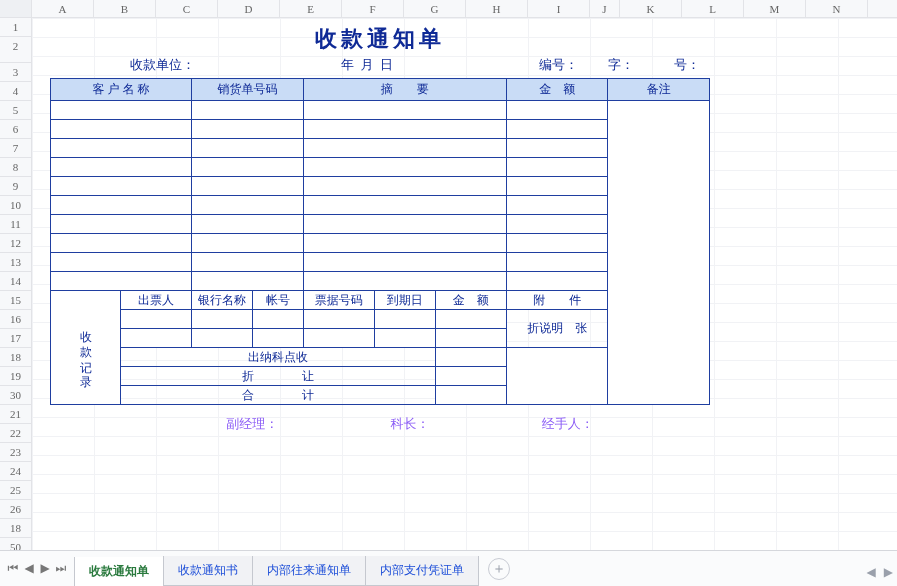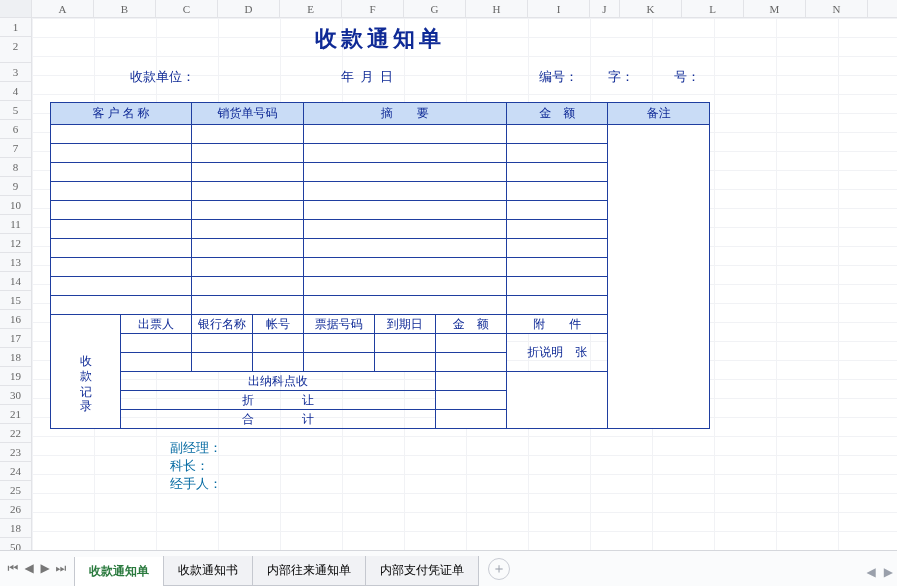--- a/index.html
+++ b/index.html
@@ -24,42 +24,42 @@
      background-size: 62px 19px;
      opacity:.6;
   }
   .row-headers .rh:nth-child(2){height:26px;} 
 
   
   .doc { position: absolute; left: 18px; top: 2px; width: 660px; color: #00157a; }
 
   .title { text-align: center; font-size: 22px; font-weight: bold; letter-spacing: 4px; color: #0f2a96; margin-top:4px;}
 
-  .meta { display:flex; font-size: 13px; color:#0f2a96; margin:2px 0 4px; padding:12px 10px;}
+  .meta { display:flex; font-size: 13px; color:#0f2a96; margin:2px 0 4px; padding:0 10px;}
   .meta span{white-space:pre;}
   .meta .sp{flex:1;}
 
   table.form { border-collapse: collapse; width: 100%; }
   table.form td, table.form th { border: 1px solid #1f3ea0; padding: 0; height: 19px; font-size: 12px; text-align: center; vertical-align: middle; color:#0f2a96;}
   table.form thead th { background: #c9dcf6; font-weight: normal; height:22px;}
   table.form td.dashed-r { border-right: 1px dotted #7a8dc4; }
   table.form td.empty { background:#fff;}
   
   td.note-col{border-top:none;border-bottom:none;}
 
   .sub-head td{background:#fff;}
 
-  .sigs{display:flex;justify-content:space-around;color:#0369a1;font-size:13px;margin:10px 60px 12px 120px;flex-direction:column;}
+  .sigs{display:flex;justify-content:space-around;color:#8b5cf6;font-size:13px;margin:10px 60px 12px 120px;}
 
   
   .tabbar { position:absolute; bottom:0; left:0; right:0; height:36px; border-top:1px solid #d5d7dc; background:#fafbfc; display:flex; align-items:center; }
   .tabbar .nav { display:flex; gap:2px; padding:0 6px; color:#777; }
   .tabbar .nav span{width:14px;text-align:center;cursor:default;}
   .tabs{display:flex;align-items:flex-end;height:100%;}
-  .tab{padding:6px 14px;border:1px solid #c5c8cf;border-top-width:0;background:#f1f2f5;color:#000000;font-size:12px;margin-right:-1px;cursor:pointer;}
+  .tab{padding:6px 14px;border:1px solid #c5c8cf;border-top-width:0;background:#f1f2f5;color:#1d4ed8;font-size:12px;margin-right:-1px;cursor:pointer;}
   .tab.active{background:#fff;border-bottom-color:#fff;color:#2a7a3e;font-weight:bold;position:relative;top:1px;}
   .addtab{width:22px;height:22px;border:1px solid #c9ccd4;border-radius:50%;text-align:center;line-height:20px;color:#9aa0ab;margin-left:10px;cursor:pointer;font-size:14px;}
   .tabbar .scroll{position:absolute;right:4px;bottom:6px;display:flex;gap:8px;color:#9aa0ab;font-size:12px;}
 </style>
 </head>
 <body>
 
 <div class="workbook">
 
   <div class="col-headers">

